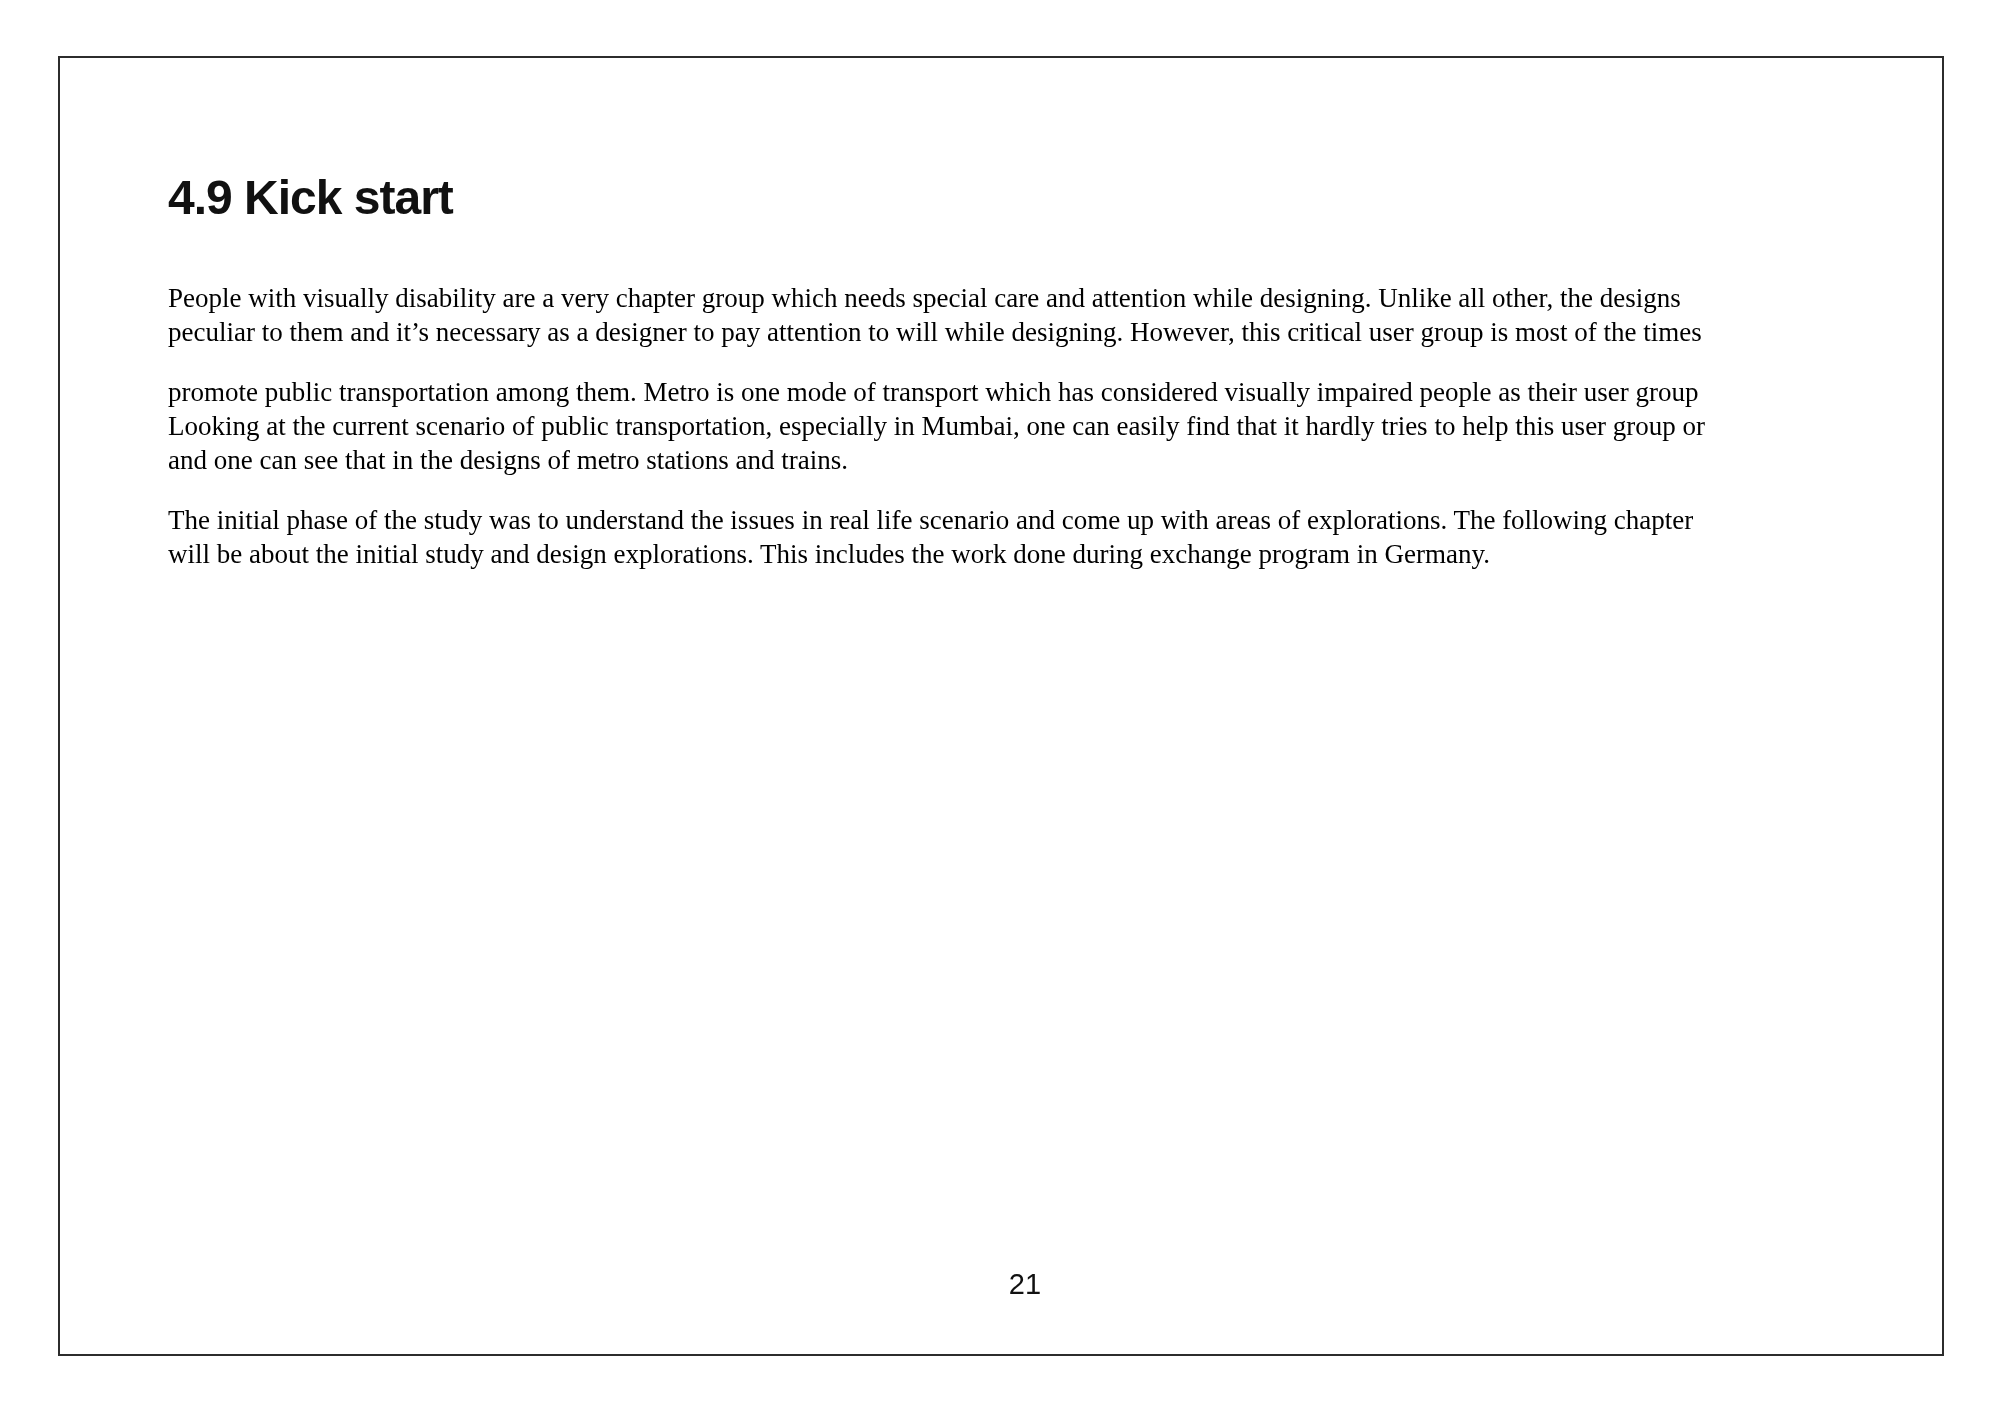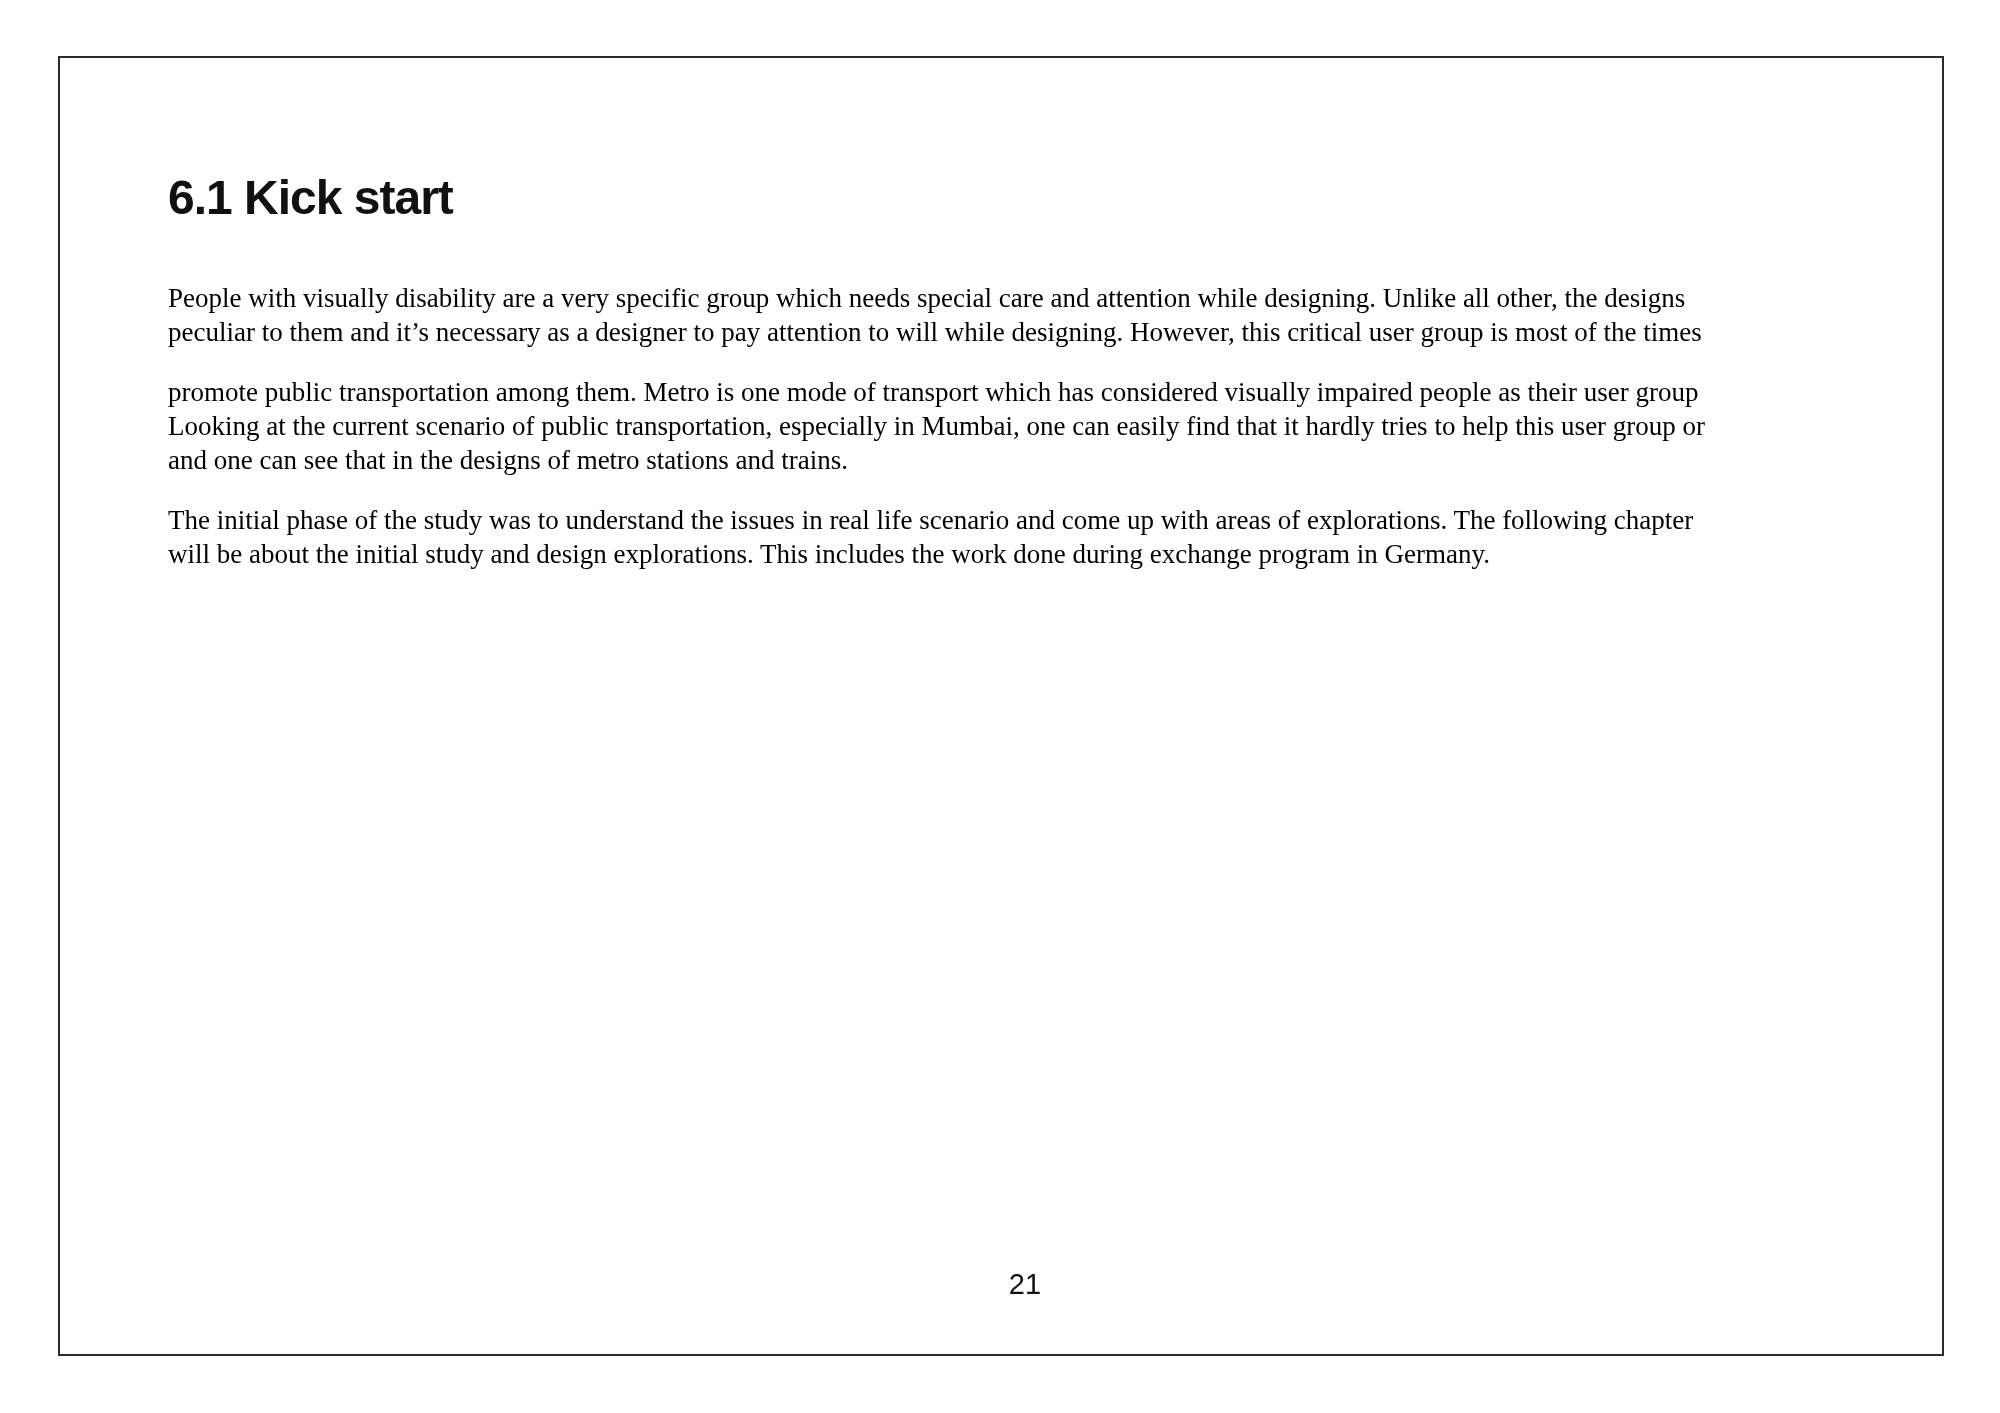--- a/index.html
+++ b/index.html
@@ -62,26 +62,26 @@
     color: #111111;
     margin-left: 24px;
   }
 </style>
 </head>
 <body>
 
 <div class="canvas">
   <div class="page">
 
-    <h1 class="section-heading">6.1 Kick start</h1>
+    <h1 class="section-heading">4.9 Kick start</h1>
 
     <div class="body-text">
 
       <div class="paragraph">
-        <div class="text-line">People with visually disability are a very specific group which needs special care and attention while designing. Unlike all other, the designs</div>
+        <div class="text-line">People with visually disability are a very chapter group which needs special care and attention while designing. Unlike all other, the designs</div>
         <div class="text-line">peculiar to them and it’s necessary as a designer to pay attention to will while designing. However, this critical user group is most of the times</div>
       </div>
 
       <div class="paragraph">
         <div class="text-line">promote public transportation among them. Metro is one mode of transport which has considered visually impaired people as their user group</div>
         <div class="text-line">Looking at the current scenario of public transportation, especially in Mumbai, one can easily find that it hardly tries to help this user group or</div>
         <div class="text-line">and one can see that in the designs of metro stations and trains.</div>
       </div>
 
       <div class="paragraph">

